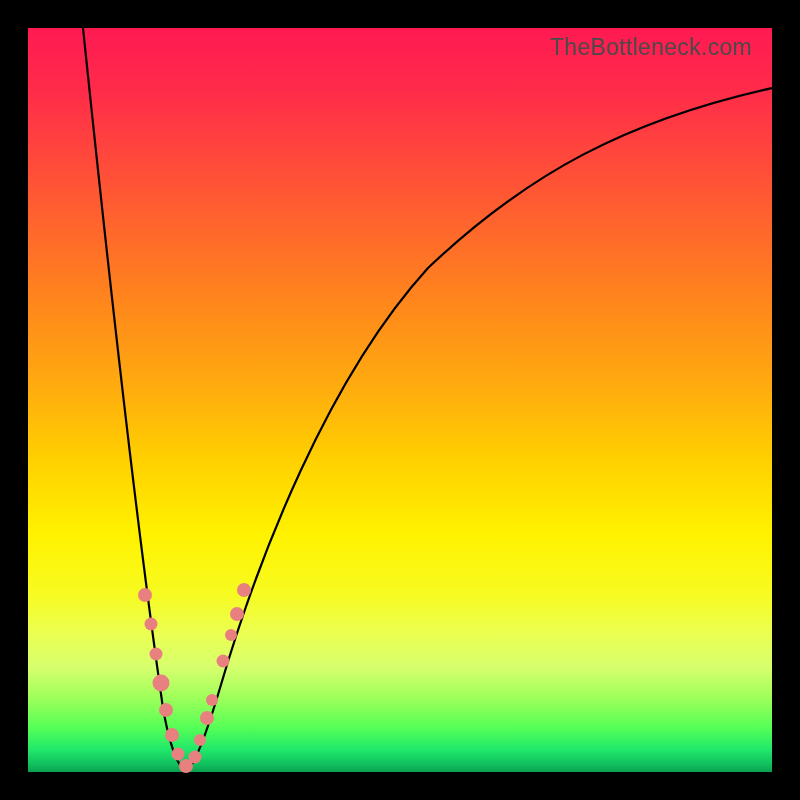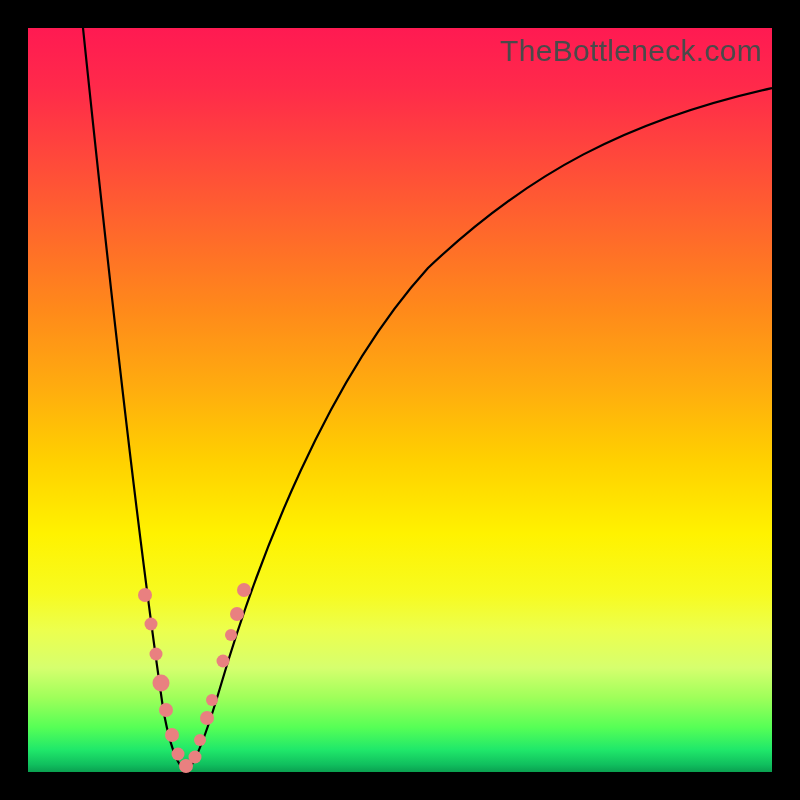--- a/index.html
+++ b/index.html
@@ -37,23 +37,23 @@
       #9fff5a 90%,
       #56ff56 94%,
       #20e86a 97%,
       #10bf5e 99%,
       #0aa050 100%
     );
   }
   .watermark {
     position: absolute;
     top: 6px;
-    right: 10px;
+    right: 20px;
     color: #4a4a4a;
-    font-size: 30px;
+    font-size: 23px;
     font-weight: 500;
     letter-spacing: 0.3px;
     z-index: 5;
     pointer-events: none;
     font-family: Arial, Helvetica, sans-serif;
   }
   svg.curve {
     position: absolute;
     left: 0;
     top: 0;

